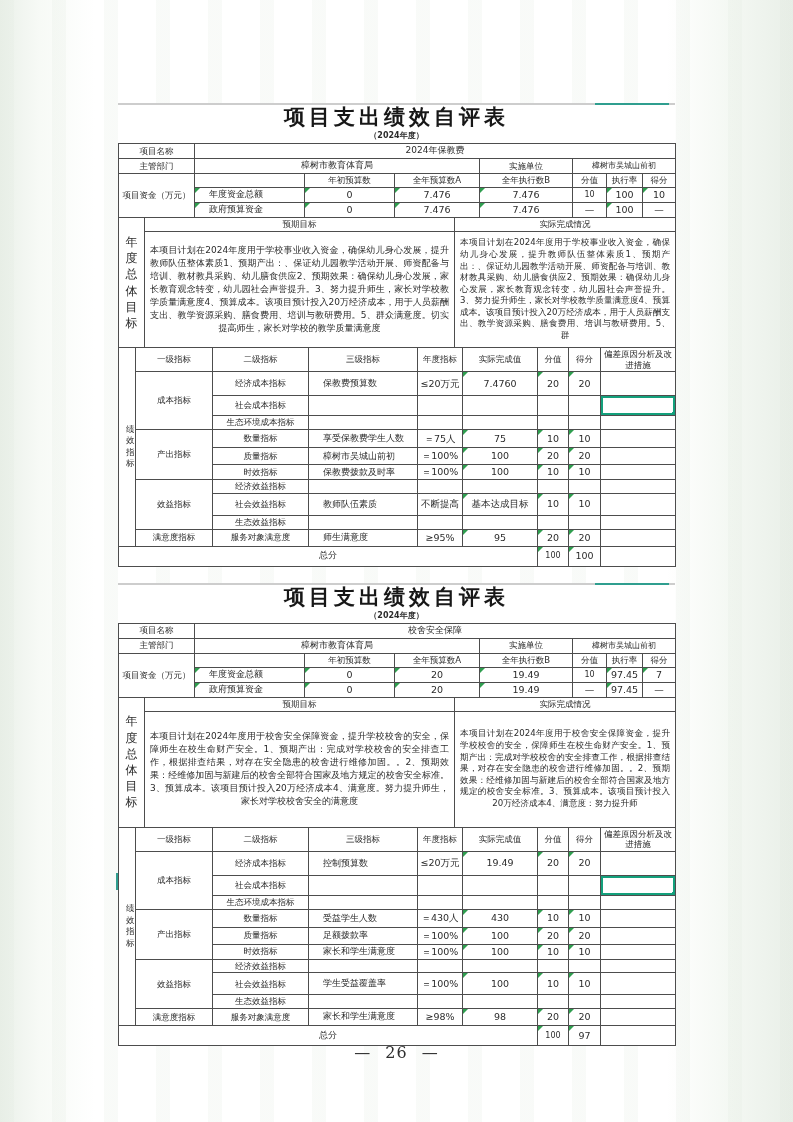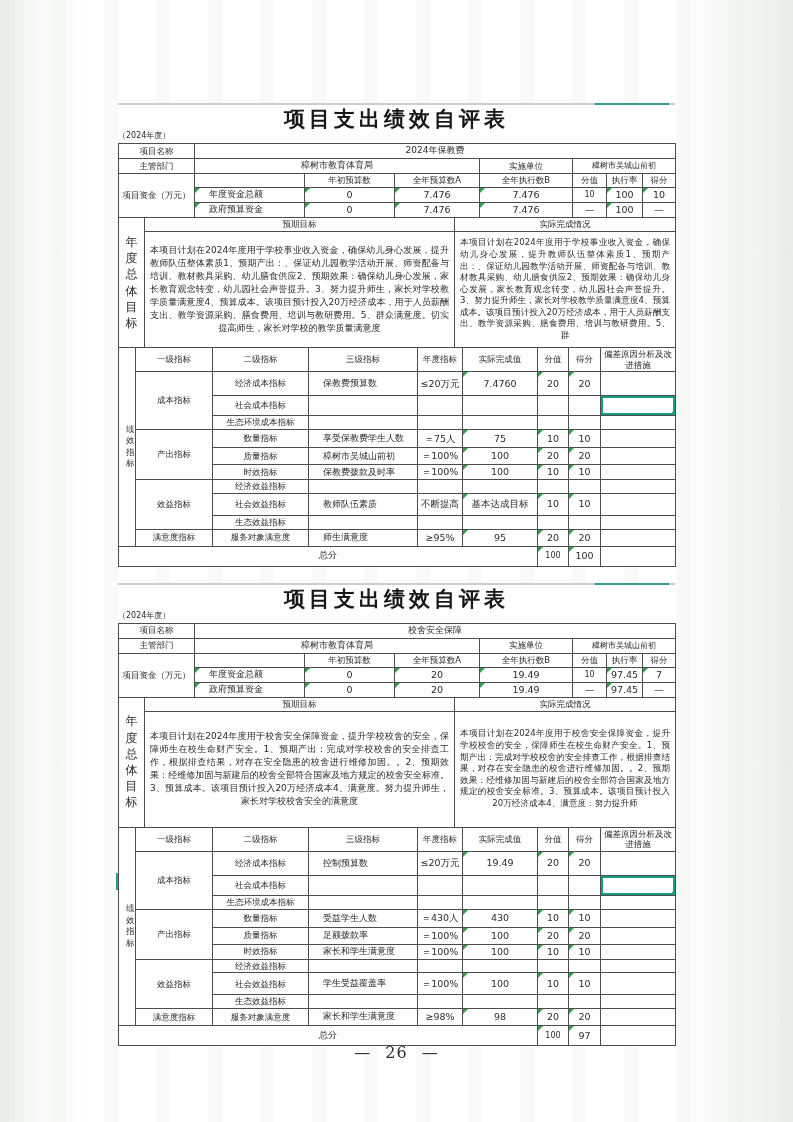--- a/index.html
+++ b/index.html
@@ -9,22 +9,22 @@
     color:#2b2b2b;
     background:linear-gradient(90deg,#eaf0e9 0%,#f7faf6 5%,#ffffff 12%,#ffffff 84%,#f4f8f3 92%,#e9efe8 100%);
   }
   .streaks{position:absolute;inset:0;pointer-events:none;
     background:repeating-linear-gradient(90deg,rgba(220,230,218,.18) 0 14px,rgba(255,255,255,0) 14px 52px);}
   .sheet{position:absolute;left:118px;top:103px;width:557px;}
   .tbl-block{position:relative;width:557px;background:#fff;}
   .tbl-block + .tbl-block{margin-top:16px;}
   .top-rule{height:2px;background:#cdcdcd;position:relative;}
   .teal-seg{position:absolute;right:6px;top:0;width:74px;height:2px;background:#2f9e8f;display:block;}
-  .tbl-title{text-align:center;font-size:21px;font-weight:bold;letter-spacing:4px;line-height:24px;margin-top:2px;color:#171717;}
-  .tbl-sub{font-size:8px;font-weight:normal;line-height:10px;margin-bottom:2px;}
+  .tbl-title{text-align:center;font-size:21px;font-weight:bold;letter-spacing:4px;line-height:24px;margin-top:2px;color:#171717;font-family:Liberation Mono, monospace;}
+  .tbl-sub{text-align:center;font-size:8px;font-weight:bold;line-height:10px;margin-bottom:2px;}
   table{border-collapse:collapse;table-layout:fixed;width:557px;font-size:9px;}
   table + table{margin-top:-1px;}
   td{border:1px solid #4d4d4d;text-align:center;vertical-align:middle;padding:1px 2px;
      position:relative;overflow:hidden;line-height:1.25;}
   .lbl{font-size:8.5px;}
   .left{text-align:left;padding-left:14px;}
   .num{font-size:9.5px;}
   .sm{font-size:8px;}
   .hdr{font-size:8.5px;}
   .vlbl{word-break:break-all;line-height:1.35;font-size:12px;padding:0 6px;}

